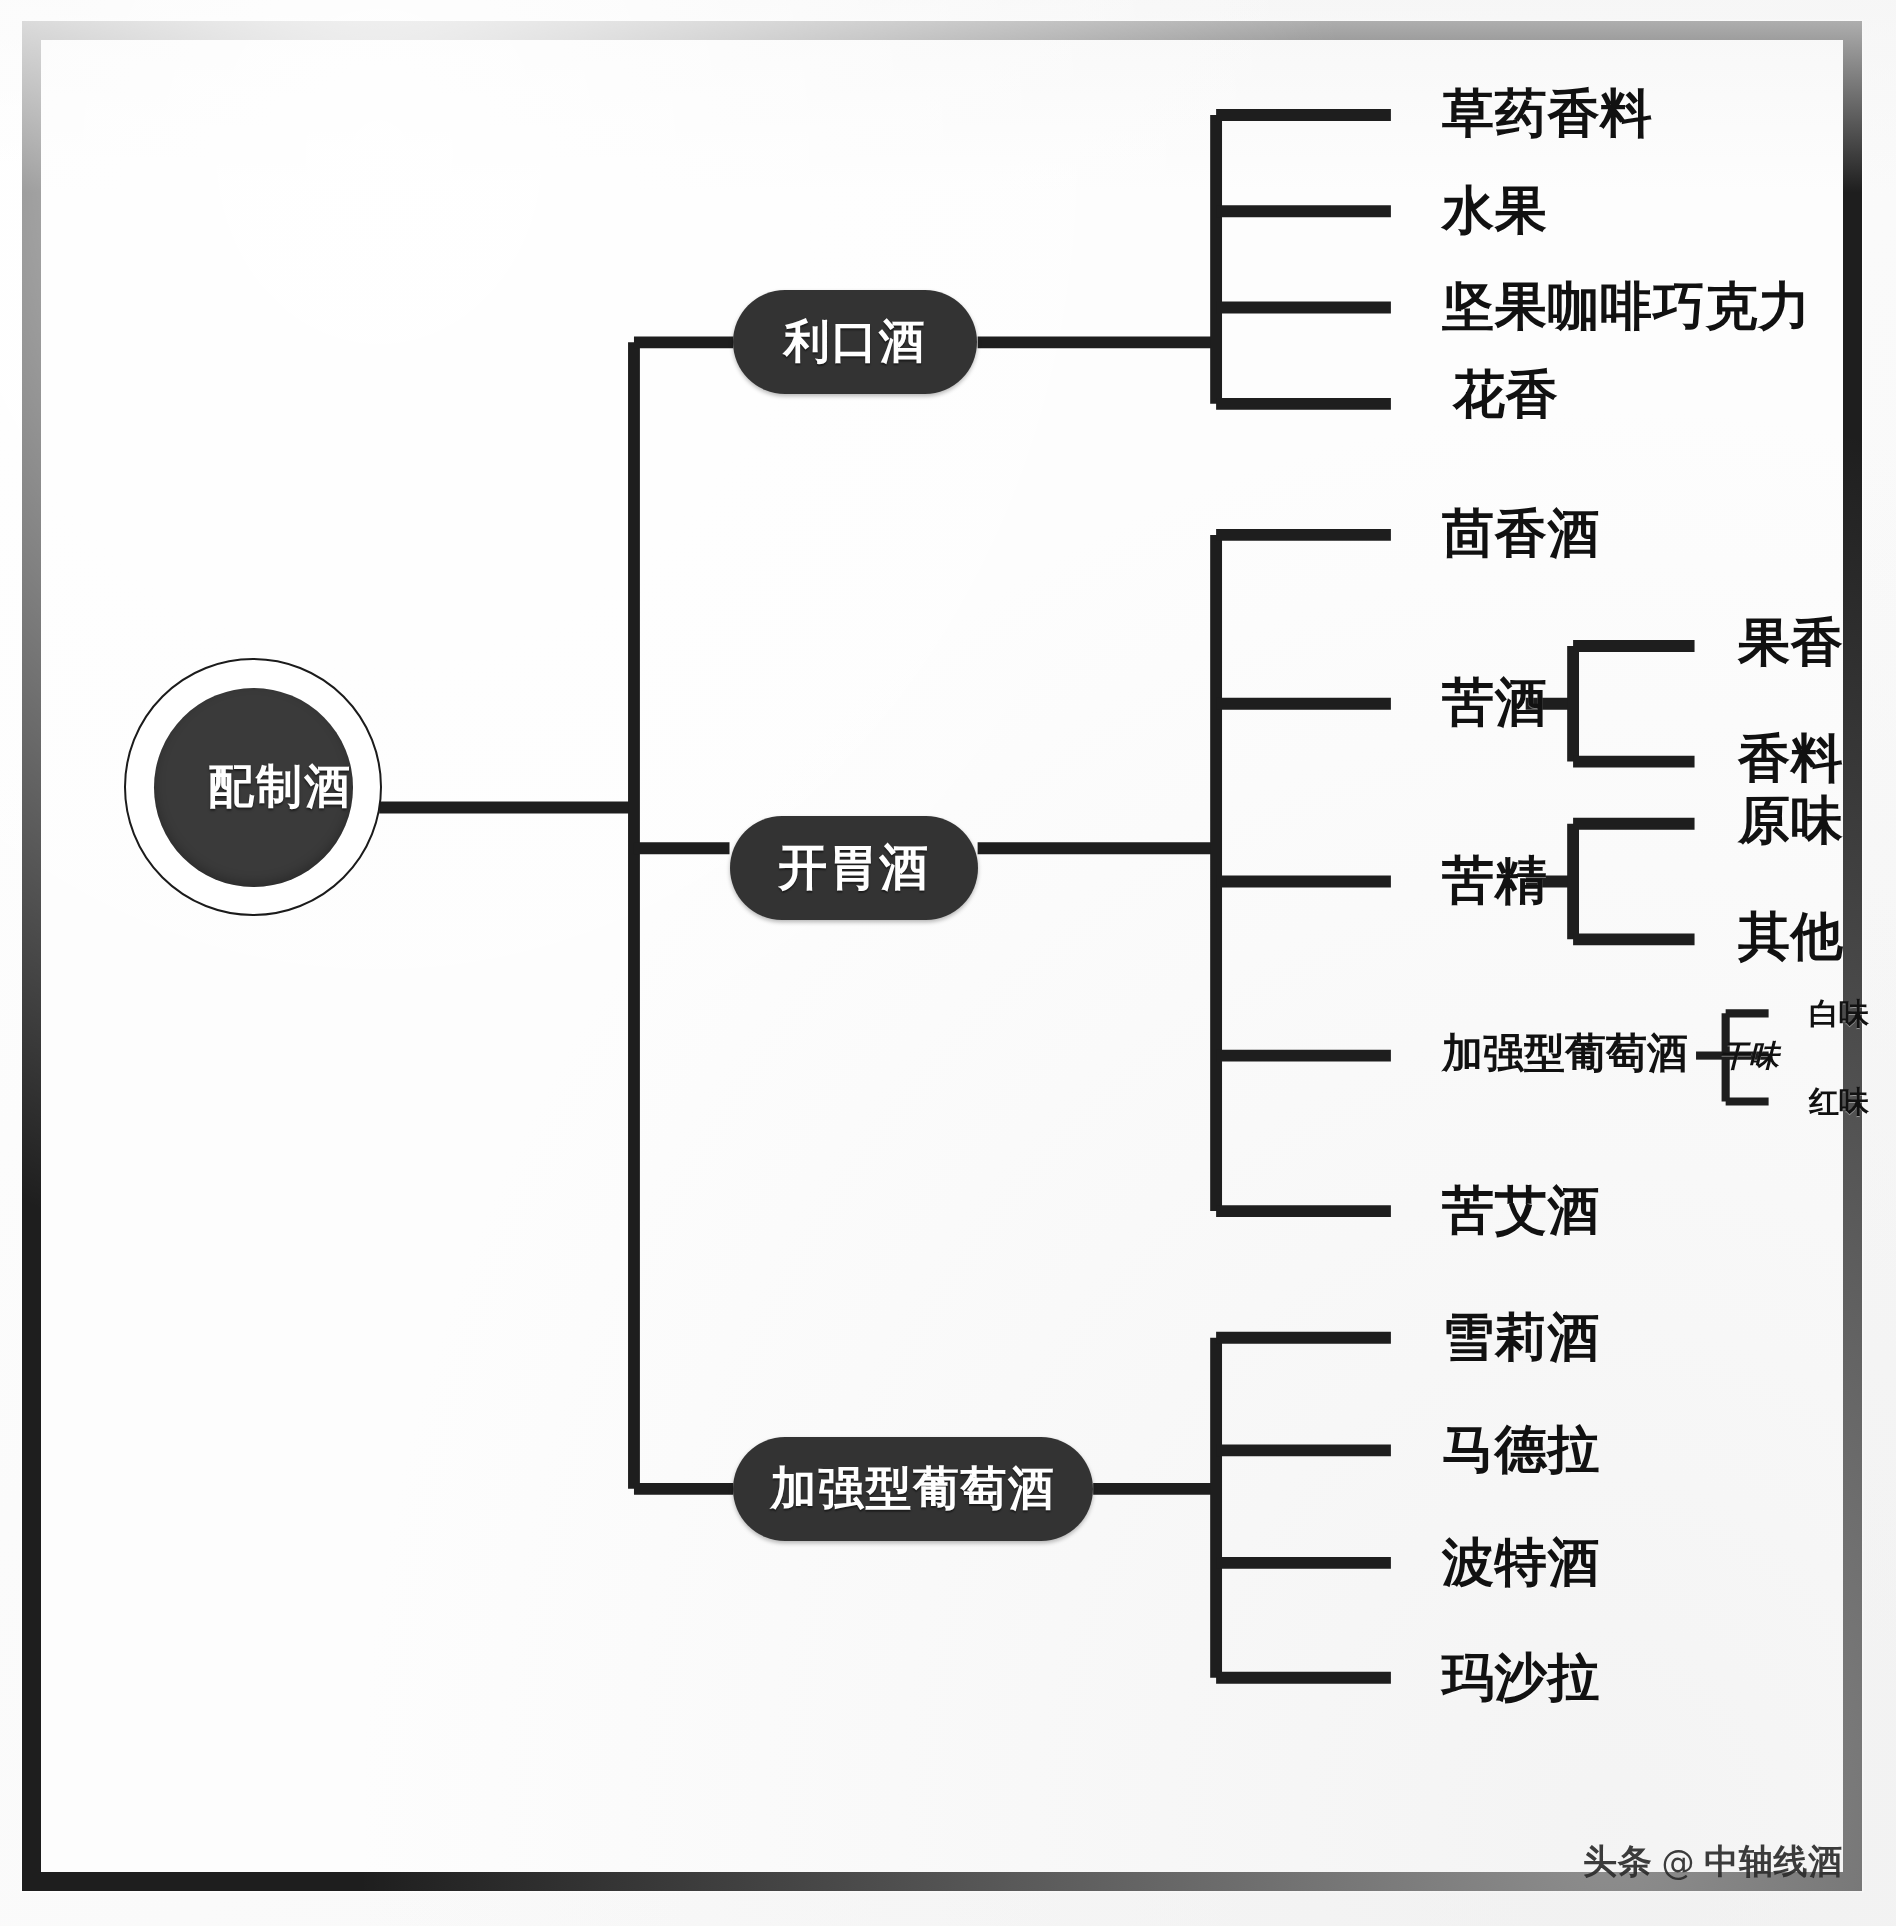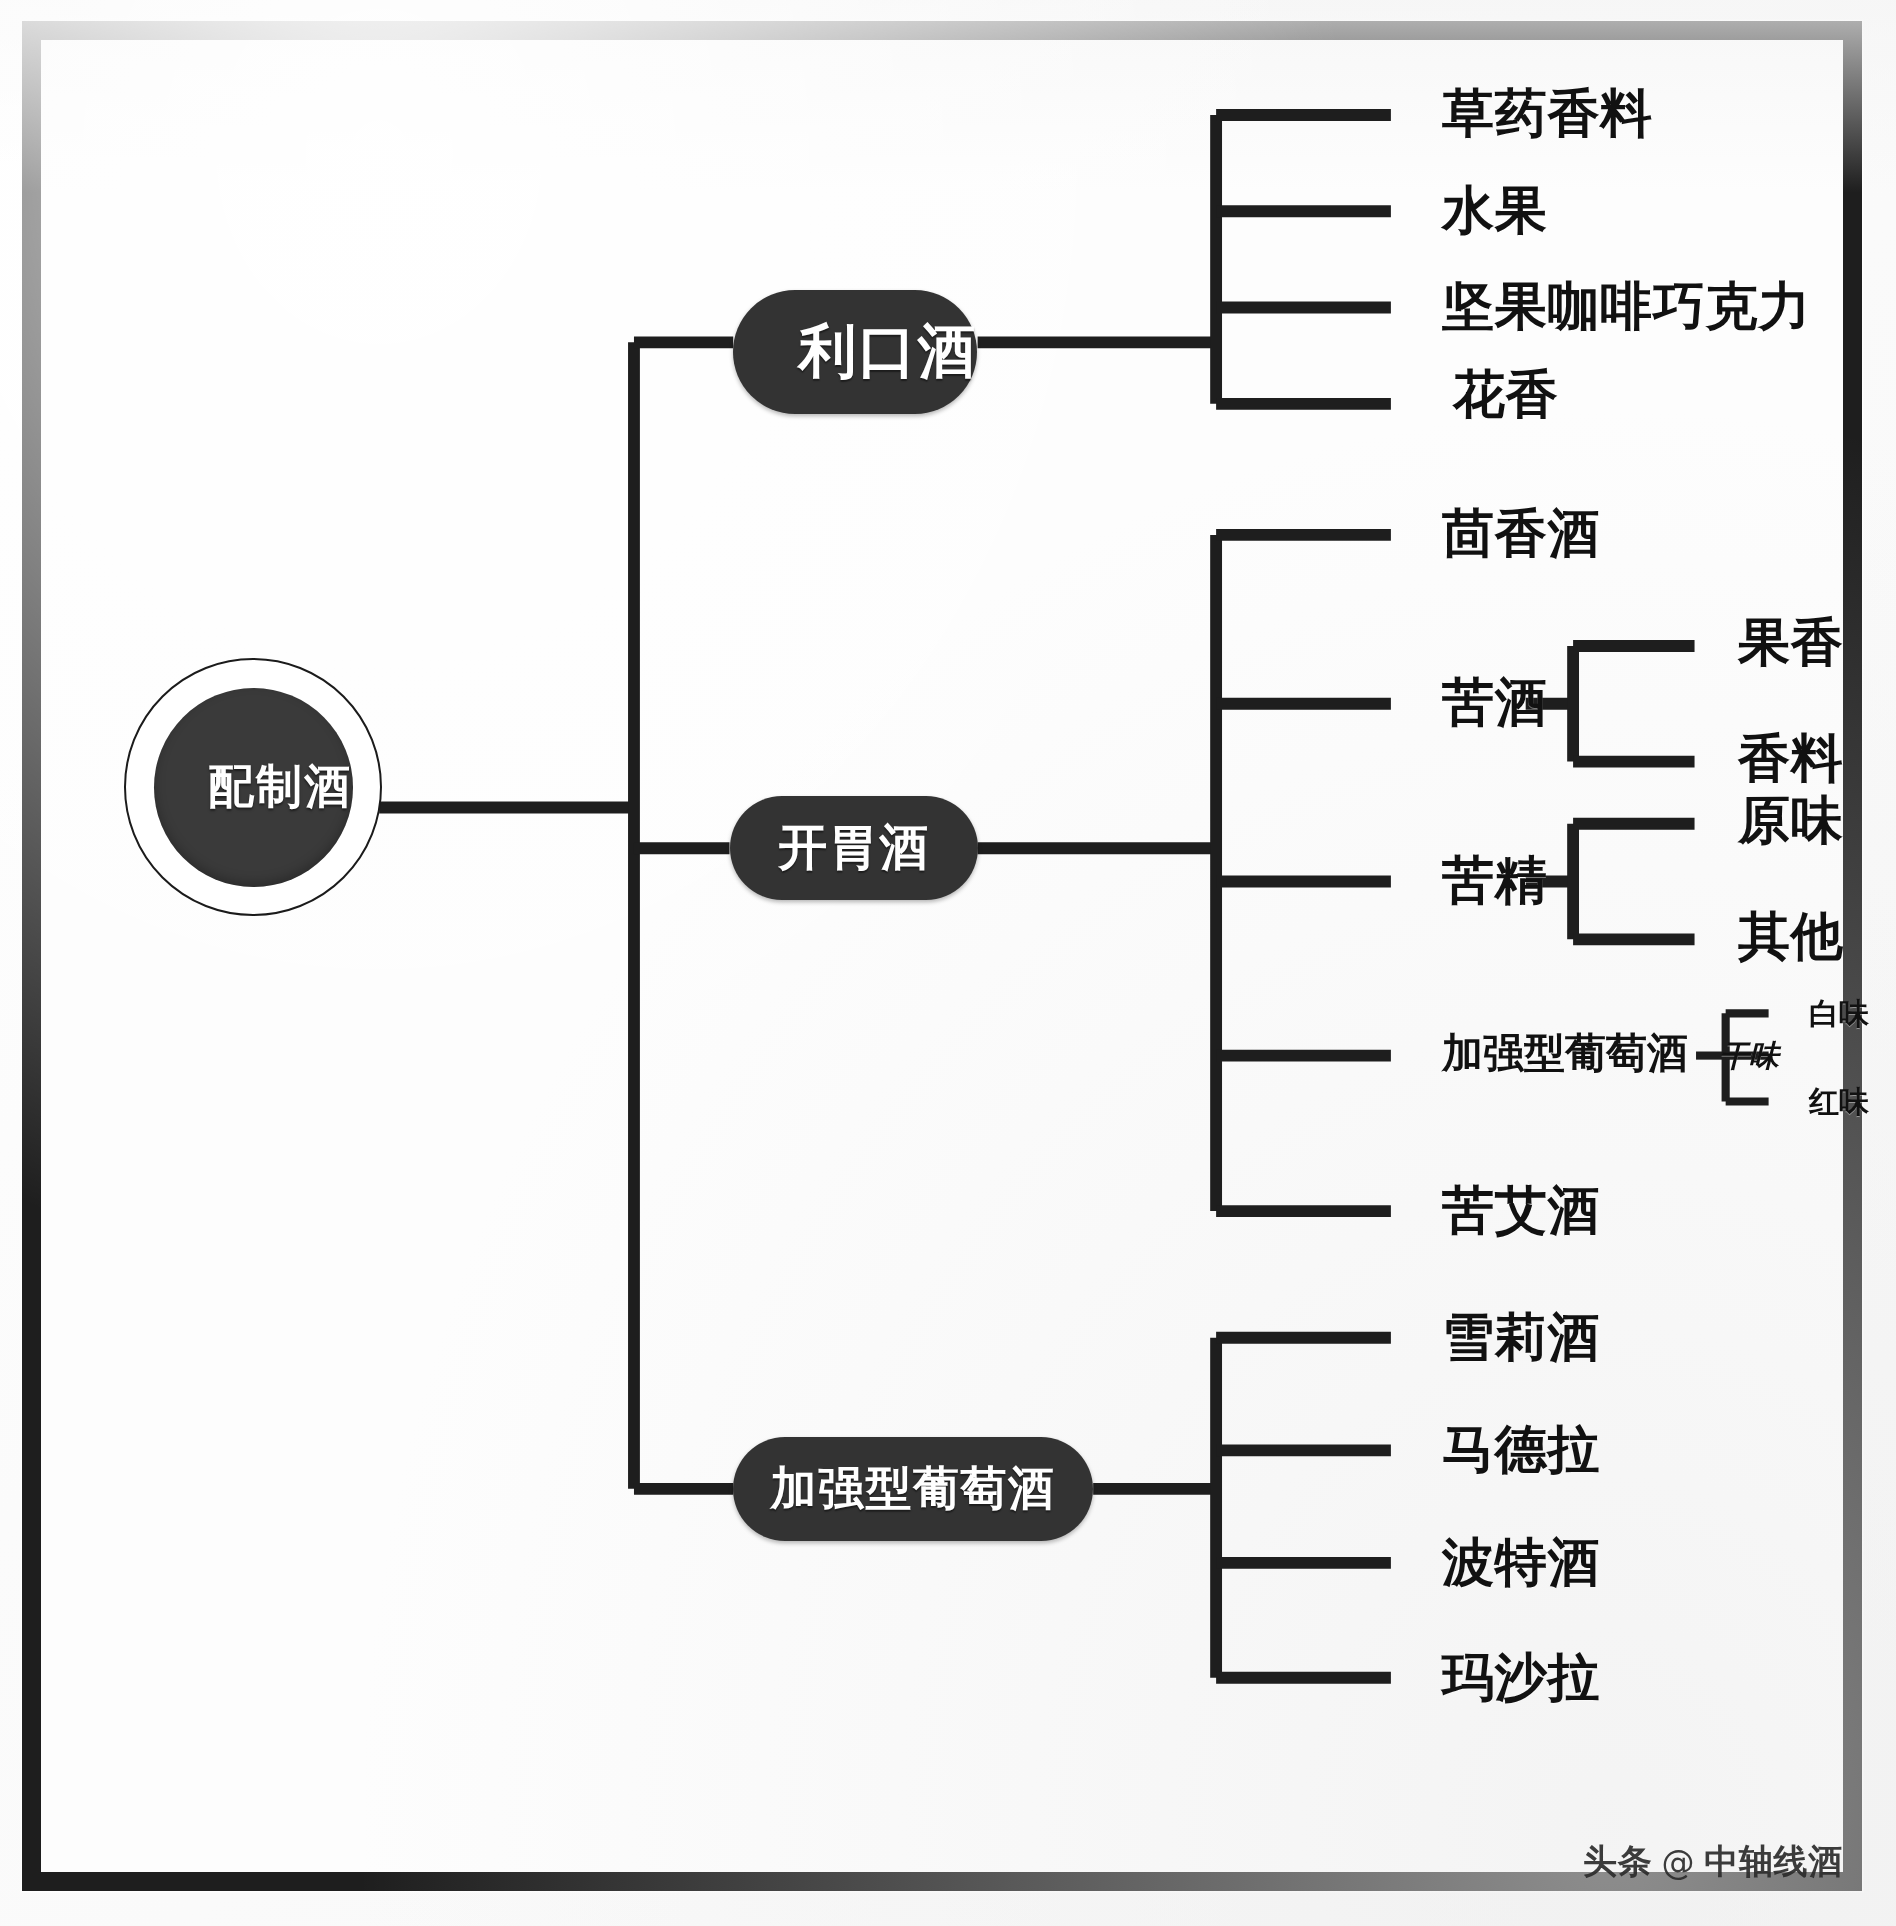--- a/index.html
+++ b/index.html
@@ -219,25 +219,25 @@
       <path d="M 1642 2265 L 1878 2265"></path>
     </g>
   </svg>
 
   <div id="root-node">
     <div id="root-inner">
       <span id="root-label">配制酒</span>
     </div>
   </div>
 
-  <div class="node-pill" style="left:733px; top:290px; width:244px; height:124px; font-size:58px;justify-content:flex-end;">
+  <div class="node-pill" style="left:733px; top:290px; width:244px; height:104px; font-size:46px;">
     <span>利口酒</span>
   </div>
 
-  <div class="node-pill" style="left:730px; top:796px; width:248px; height:104px; font-size:49px;">
+  <div class="node-pill" style="left:730px; top:816px; width:248px; height:104px; font-size:49px;">
     <span>开胃酒</span>
   </div>
 
   <div class="node-pill" style="left:733px; top:1437px; width:360px; height:104px; font-size:46px;">
     <span>加强型葡萄酒</span>
   </div>
 
   <div class="leaf-label leaf-l3" style="left:1408px; top:87px;">草药香料</div>
   <div class="leaf-label leaf-l3" style="left:1408px; top:184px;">水果</div>
   <div class="leaf-label leaf-l3" style="left:1408px; top:280px;">坚果咖啡巧克力</div>

